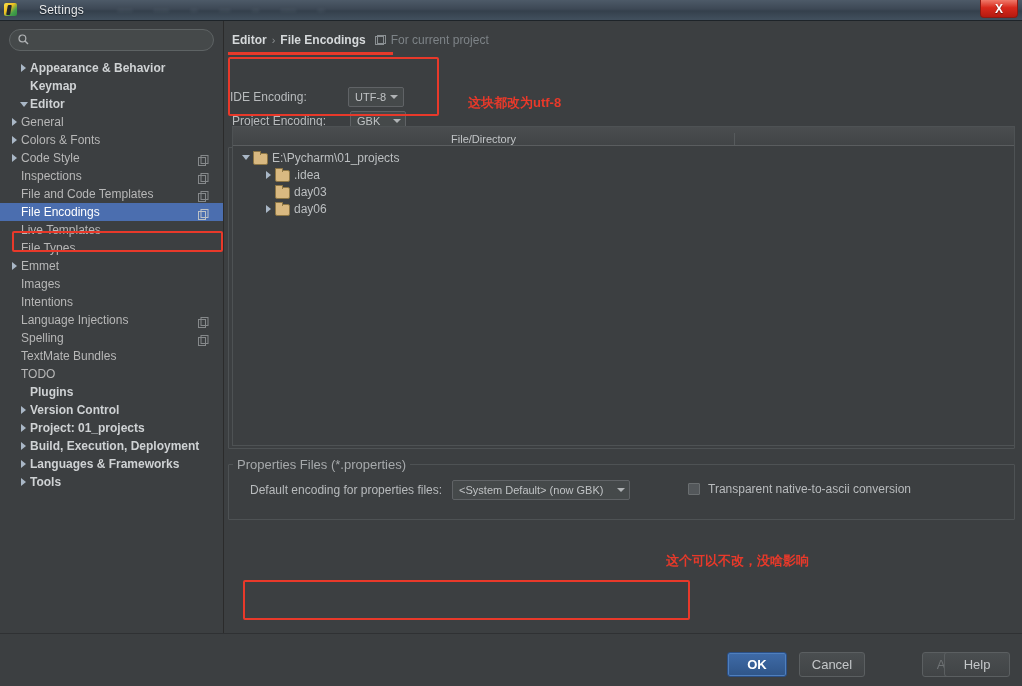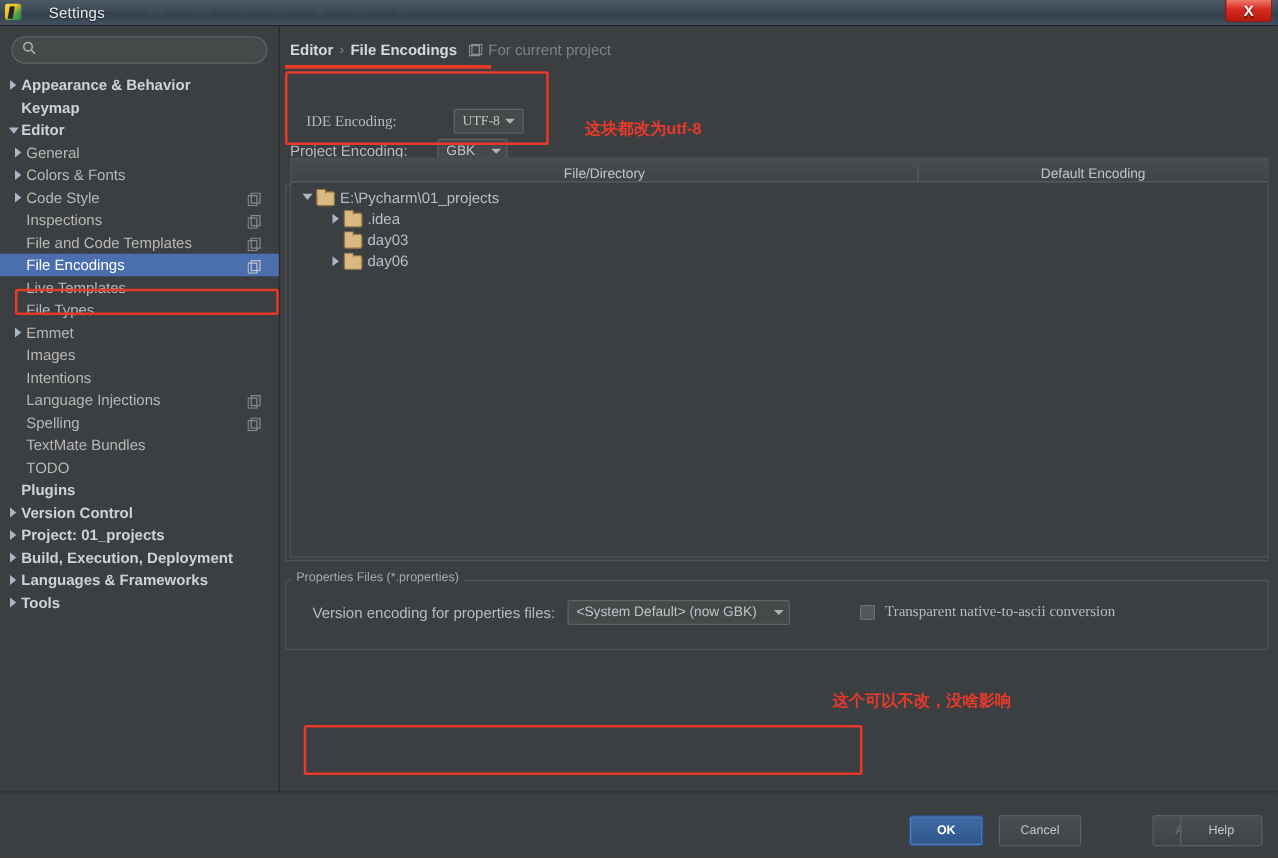--- a/index.html
+++ b/index.html
@@ -82,21 +82,21 @@
   .tree-row .arrow {
     width: 13px; flex: none; display: flex; align-items: center; justify-content: center;
   }
   .tree-row .arrow i {
     display: inline-block; width: 0; height: 0;
   }
   .arrow.right i { border-left: 5px solid #a9b7c6; border-top: 4px solid transparent; border-bottom: 4px solid transparent; }
   .arrow.down i  { border-top: 5px solid #a9b7c6; border-left: 4px solid transparent; border-right: 4px solid transparent; }
   .tree-row .lbl { font-size: 12px; color: #bbbbbb; white-space: nowrap; }
   .tree-row.bold .lbl { font-weight: bold; color: #cfd2d4; }
-  .tree-row.lv1 { padding-left: 4px; }
+  .tree-row.lv1 { padding-left: 17px; }
   .tree-row.lv2 { }
   .tree-row.lv2 .lbl { color: #b7b7b7; }
   .tree-row .side-icon {
     position: absolute; right: 14px; top: 3px; opacity: .55;
   }
   .tree-row.selected {
     background: #4b6eaf;
   }
   .tree-row.selected .lbl { color: #ffffff; }
   .tree-row.selected .side-icon { opacity: .95; }
@@ -130,21 +130,21 @@
 
   
   .group {
     position: absolute;
     border: 1px solid #4e5254;
     border-radius: 1px;
   }
   .group > .gtitle {
     position: absolute; top: -8px; left: 4px;
     background: #3c3f41; padding: 0 4px;
-    font-size: 10px; color: #a6a9ab; white-space: nowrap;
+    font-size: 13px; color: #a6a9ab; white-space: nowrap;
   }
   .desc {
     position: absolute; font-size: 12px; color: #bcbfc1; white-space: nowrap;
   }
 
   
   #enc-table {
     position: absolute; left: 7px; top: 105px; width: 783px; height: 320px;
     border: 1px solid #4e5254; background: #3c3f41;
   }
@@ -185,21 +185,21 @@
   }
 
   
   #footer {
     position: absolute; left: 0; top: 612px; width: 1022px; height: 53px;
     border-top: 1px solid #2f3133;
     background: #3c3f41;
   }
   .btn {
     position: absolute; top: 18px; height: 25px;
-    border-radius: 3px; font-size: 10px;
+    border-radius: 3px; font-size: 13px;
     display: flex; align-items: center; justify-content: center;
     color: #c4c7c9; border: 1px solid #5b5f61;
     background: linear-gradient(180deg,#4a4e50 0%,#414446 100%);
   }
   .btn.primary {
     color: #ffffff; font-weight: bold;
     border: 1px solid #2a4f86;
     background: linear-gradient(180deg,#3f6ba8 0%,#2f5588 100%);
     box-shadow: 0 0 0 1px #4f7fbd inset;
   }
@@ -405,21 +405,21 @@
       <span class="crumb">File Encodings</span>
       <span style="margin-left:4px;display:inline-flex">
         <svg width="11" height="11" viewBox="0 0 11 11">
           <rect x="0.5" y="1.5" width="8" height="8" fill="none" stroke="#8a8f92" stroke-width="1"></rect>
           <rect x="2.5" y="0.5" width="8" height="8" fill="none" stroke="#8a8f92" stroke-width="1"></rect>
         </svg>
       </span>
       <span class="scope">For current project</span>
     </div>
 
-    <div class="enc-row" style="left:20px; top:66px;font-family:Liberation Serif, serif;">
+    <div class="enc-row" style="left:5px; top:66px;">
       <span class="enc-label" style="width:118px">IDE Encoding:</span>
       <span class="combo" style="min-width:56px">
         <span class="cv">UTF-8</span>
         <span class="carrow"></span>
       </span>
     </div>
 
     <div class="enc-row" style="left:7px; top:90px;">
       <span class="enc-label" style="width:118px">Project Encoding:</span>
       <span class="combo" style="width:56px; justify-content:space-between">
@@ -431,21 +431,20 @@
     <div class="group" style="left:3px; top:126px; width:787px; height:302px;">
       <span class="gtitle">Override Encoding for Files/Directories</span>
     </div>
     <div class="desc" style="left:22px; top:145px;">To change encoding PyCharm uses for a file or directory, click an item and then select encoding from the Default Encoding list.</div>
     <div class="desc" style="left:22px; top:176px;">Built-in file encoding (e.g. JSP, HTML or XML) overrides encoding you specify here.</div>
     <div class="desc" style="left:22px; top:195px;">If not specified, files and directories inherit encoding settings from the parent directory or from the Project Encoding.</div>
 
     <div id="enc-table">
       <div id="enc-head">
         <div class="th c1">File/Directory</div>
-        <div class="th c2">Default Encoding</div>
       </div>
       <div id="enc-body">
           <div class="frow" style="padding-left: 6px;">
             <span class="twisty down">
               <i></i>
             </span>
             <span class="folder"></span>
             <span>E:\Pycharm\01_projects</span>
           </div>
           <div class="frow" style="padding-left: 28px;">
@@ -468,28 +467,28 @@
             <span>day06</span>
           </div>
         </div>
     </div>
 
     <div class="group" style="left:3px; top:443px; width:787px; height:56px;">
       <span class="gtitle">Properties Files (*.properties)</span>
     </div>
 
     <div class="enc-row" style="left:25px; top:459px;">
-      <span class="enc-label" style="margin-right:10px">Version encoding for properties files:</span>
+      <span class="enc-label" style="margin-right:10px">Default encoding for properties files:</span>
       <span class="combo" style="min-width:178px; justify-content:space-between">
         <span class="cv">&lt;System Default&gt; (now GBK)</span>
         <span class="carrow"></span>
       </span>
     </div>
 
-    <div class="enc-row" style="left:463px; top:461px;font-family:Liberation Serif, serif;">
+    <div class="enc-row" style="left:463px; top:461px;">
       <span class="cbox"></span>
       <span class="enc-label" style="margin-left:8px">Transparent native-to-ascii conversion</span>
     </div>
 
   </div>
 
   <div id="footer">
     <div class="btn primary" style="left:727px; width:60px;">OK</div>
     <div class="btn" style="left:799px; width:66px;">Cancel</div>
     <div class="btn disabled" style="left:922px; width:62px;">Apply</div>

